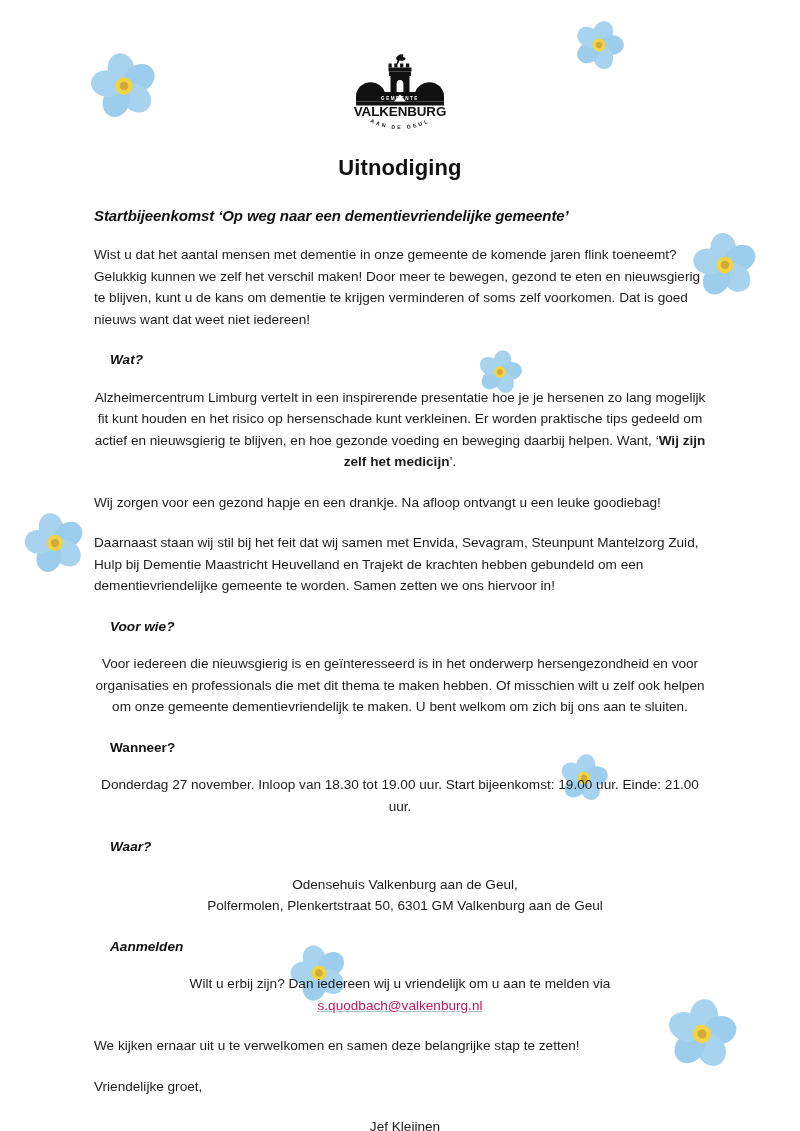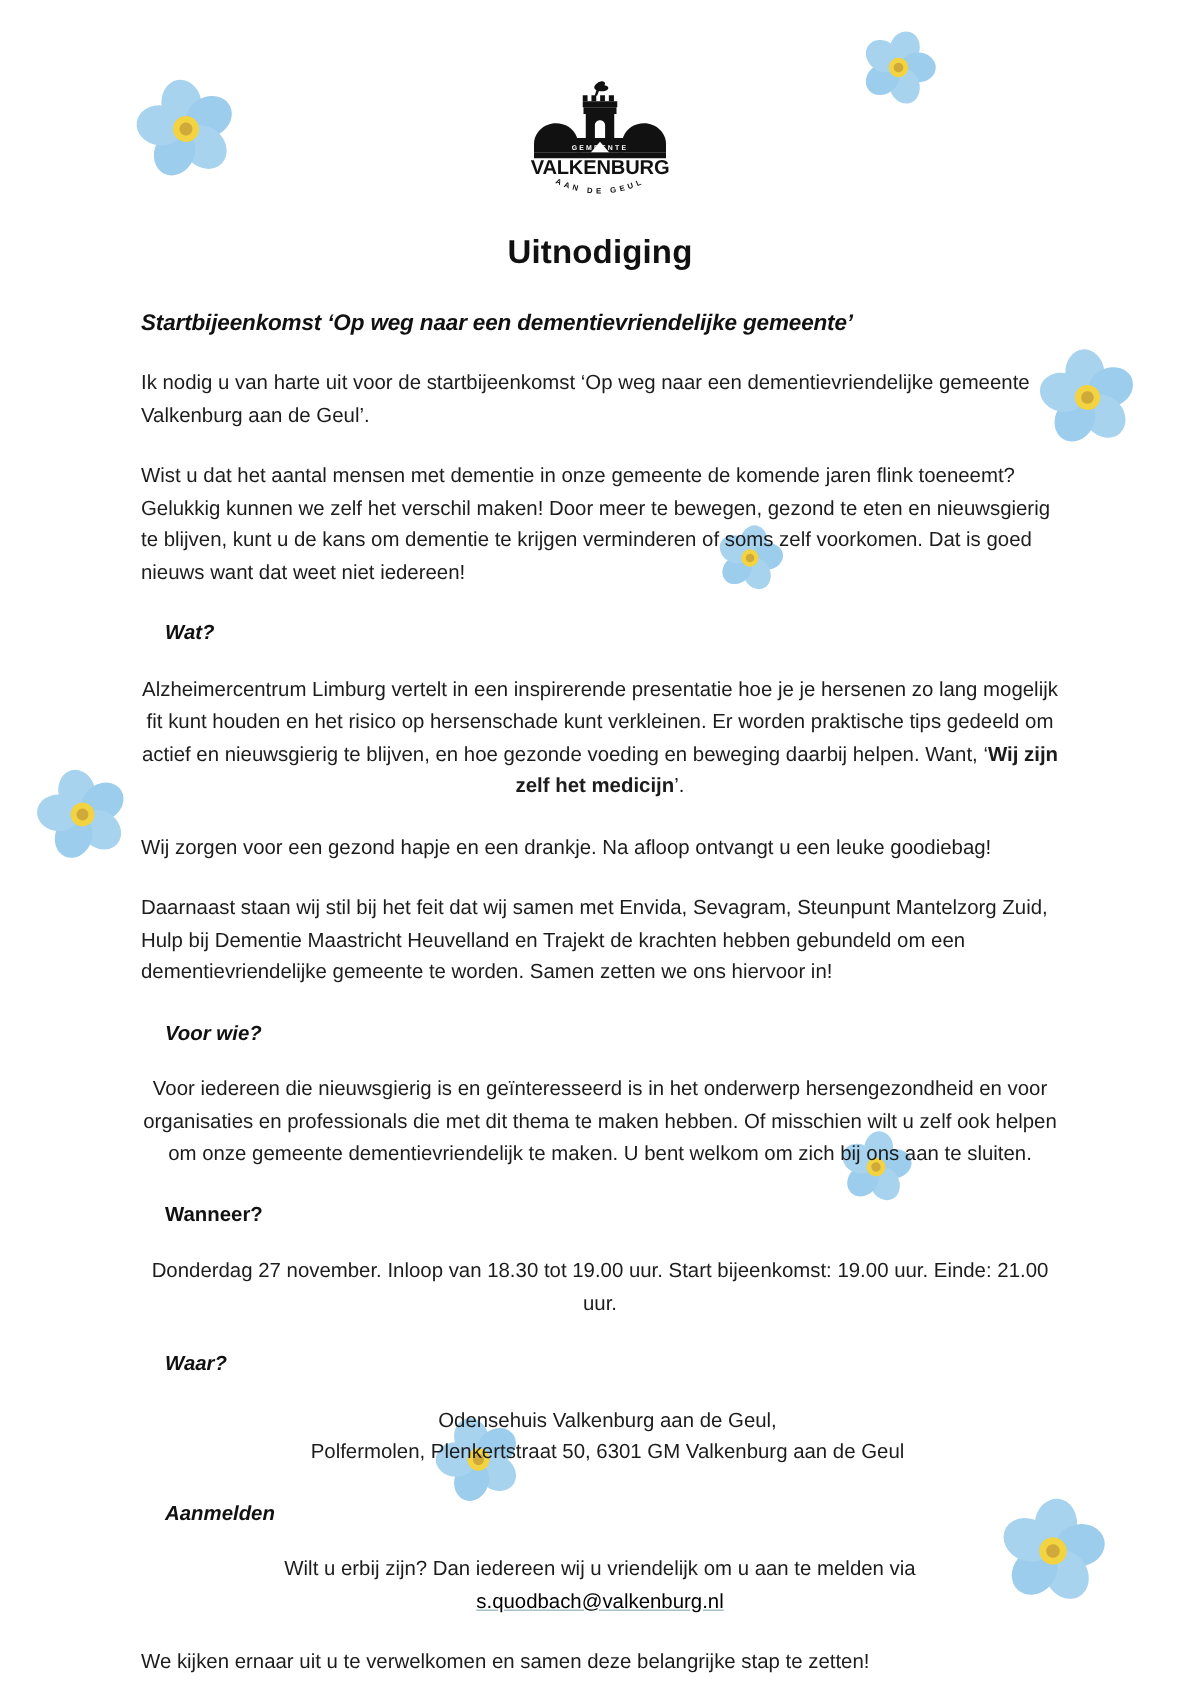--- a/index.html
+++ b/index.html
@@ -78,21 +78,21 @@
     font-size: 13.6px;
     font-weight: bold;
     font-style: italic;
     margin: 16px;
     line-height: 21.5px;
     color: #111111;
   }
   .h-sec.upright { font-style: normal; }
   .strong-inline { font-weight: bold; }
   .email-link {
-    color: #000000;
+    color: #be185d;
     text-decoration: underline;
     text-decoration-color: #a9bfc8;
   }
   .block { margin-bottom: 19px; }
   .block:last-child { margin-bottom: 0; }
   .nowrap-line { display: block; margin-left: 10px; }
 </style>
 </head>
 <body>
 
@@ -227,21 +227,20 @@
       </svg>
     </div>
   </div>
 
   <div class="content">
 
     <h1 class="doc-title">Uitnodiging</h1>
 
     <h2 class="subtitle">Startbijeenkomst ‘Op weg naar een dementievriendelijke gemeente’</h2>
 
-    <p class="para">Ik nodig u van harte uit voor de startbijeenkomst  ‘Op weg naar een dementievriendelijke gemeente Valkenburg aan de Geul’.</p>
 
     <p class="para">Wist u dat het aantal mensen met dementie in onze gemeente de komende jaren flink toeneemt? Gelukkig kunnen we zelf het verschil maken! Door meer te bewegen, gezond te eten en nieuwsgierig te blijven, kunt u de kans om dementie te krijgen verminderen of soms zelf voorkomen. Dat is goed nieuws want dat weet niet iedereen!</p>
 
     <div class="block">
       <p class="h-sec">Wat?</p>
       <p class="para tight"><span>Alzheimercentrum Limburg vertelt in een inspirerende presentatie hoe je je hersenen zo lang mogelijk fit kunt houden en het risico op hersenschade kunt verkleinen. Er worden praktische tips gedeeld om actief en nieuwsgierig te blijven, en hoe gezonde voeding en beweging daarbij helpen.  Want, ‘</span><span class="strong-inline">Wij zijn zelf het medicijn</span><span>’.</span></p>
     </div>
 
     <p class="para">Wij zorgen voor een gezond hapje en een drankje. Na afloop ontvangt u een leuke goodiebag!</p>
 

